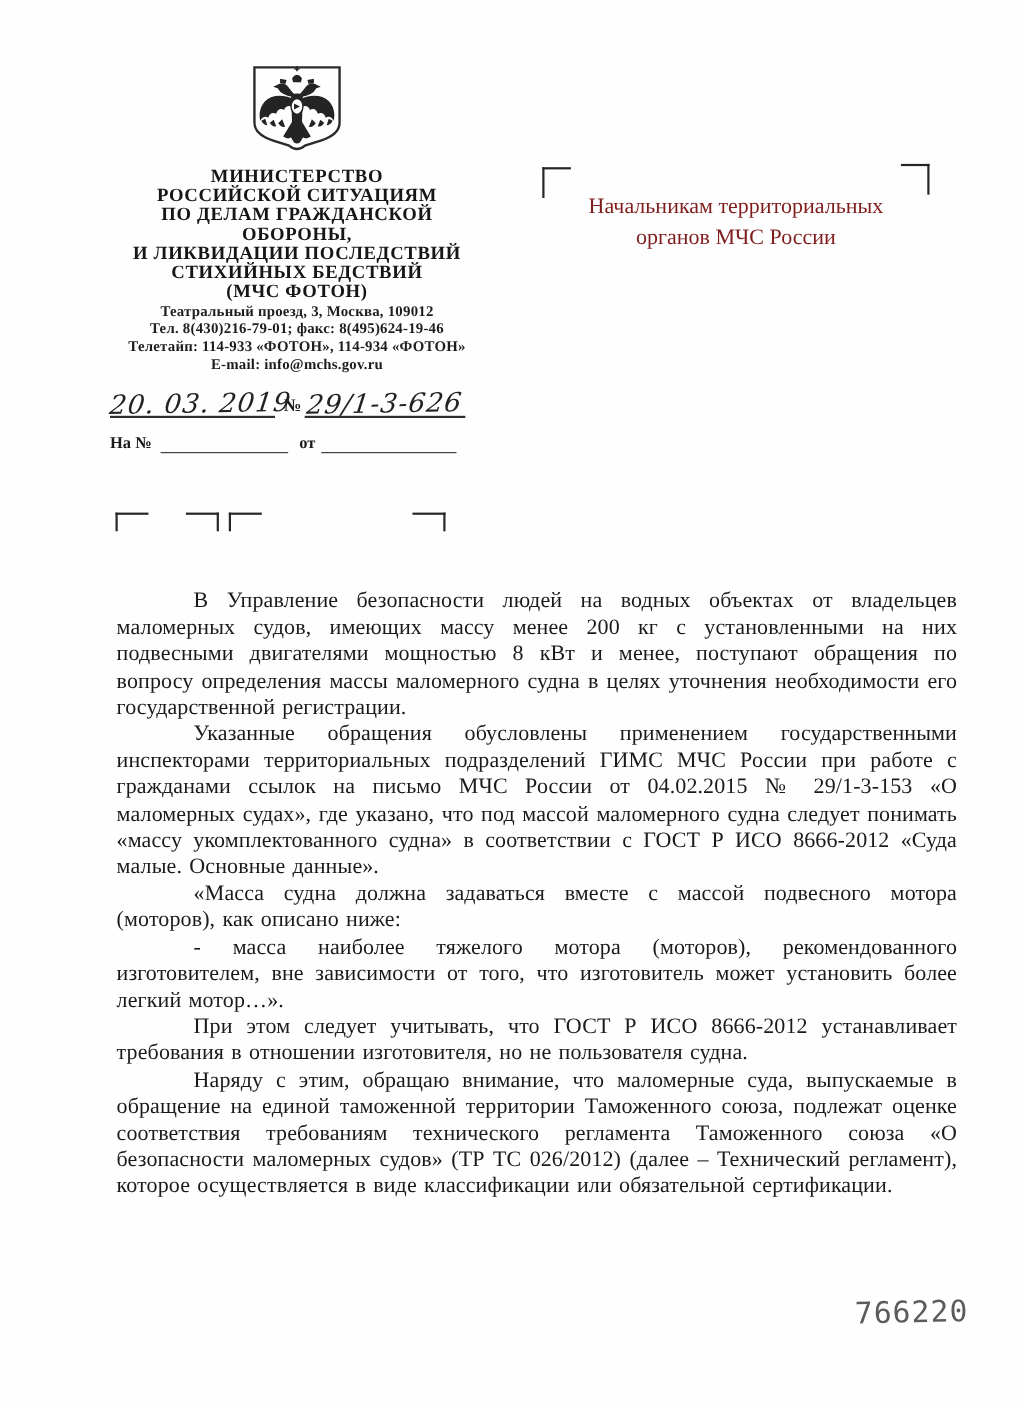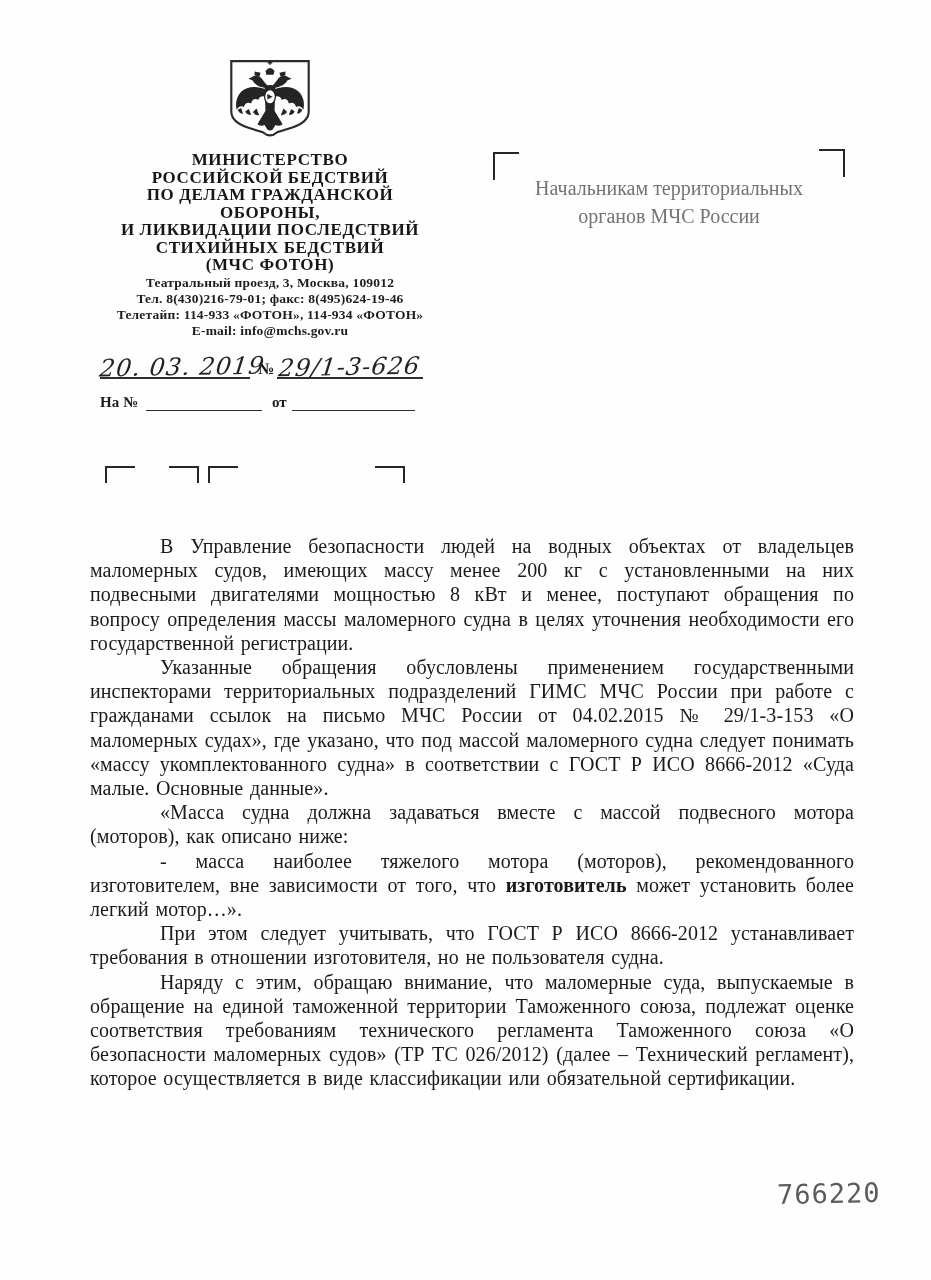--- a/index.html
+++ b/index.html
@@ -25,34 +25,34 @@
   .na-row{display:flex;align-items:flex-end;text-align:center;margin:15px 0 0 4px;font-weight:600;font-size:15px;}
   .blank{border-bottom:1.5px solid #2e2e2e;height:14px;}
   .blank-1{width:116px;margin-left:8px;}
   .blank-2{width:123px;margin-left:5px;}
   .ot-label{margin-left:10px;}
   
   .addressee{position:absolute;left:493px;top:146px;width:352px;height:96px;}
   .br{position:absolute;width:24px;height:26px;}
   .br-l{left:0;top:6px;border-top:2px solid #262626;border-left:2px solid #262626;}
   .br-r{right:0;top:3px;border-top:2px solid #262626;border-right:2px solid #262626;}
-  .addressee-text{margin-top:29px;text-align:center;font-size:20px;line-height:27.5px;color:#737373;}
+  .addressee-text{margin-top:29px;text-align:center;font-size:20px;line-height:27.5px;color:#7f1d1d;}
   
   .mark{position:absolute;top:466px;width:28px;height:15px;border-top:2px solid #262626;}
   .mark-tl{border-left:2px solid #262626;}
   .mark-tr{border-right:2px solid #262626;}
   .m1{left:105px;} .m2{left:169px;} .m3{left:208px;} .m4{left:375px;}
   
   .body-text{
-    position:absolute;left:90px;top:534px;width:764px;
+    position:absolute;left:106px;top:534px;width:764px;
     font-size:20px;line-height:24.2px;text-align:justify;color:#1a1a1a;
     word-spacing:1.5px;letter-spacing:.1px;
   }
   .body-text p{margin:0;text-indent:70px;}
-  .body-text b{font-weight:700;}
+  .body-text b{font-weight:400;}
   
   .stamp{
     position:absolute;left:777px;top:1178px;
     font-family:"DejaVu Sans Mono",monospace;font-size:27px;color:#3f3f3f;
     letter-spacing:1px;transform:rotate(-1.2deg);opacity:.85;
   }
 </style>
 </head>
 <body>
 
@@ -77,21 +77,21 @@
           <path d="M44,32 Q50,29 56,32 L55,60 Q50,64 45,60 Z"></path>
           <path d="M45,59 L36,74 q4,3 8,1 l3,5 q3,2 6,0 l3,-5 q4,2 8,-1 L55,59 Z"></path>
           <ellipse cx="50" cy="43.5" rx="6" ry="8" fill="#fdfdfd" stroke="#242424" stroke-width="1.4"></ellipse>
           <path d="M47,40.5 l6,3 -6,3 Z"></path>
         </g>
       </svg>
     </div>
 
     <div class="ministry">
       <div>МИНИСТЕРСТВО</div>
-      <div>РОССИЙСКОЙ БЕДСТВИЙ</div>
+      <div>РОССИЙСКОЙ СИТУАЦИЯМ</div>
       <div>ПО ДЕЛАМ ГРАЖДАНСКОЙ ОБОРОНЫ,</div>
       <div>И ЛИКВИДАЦИИ ПОСЛЕДСТВИЙ</div>
       <div>СТИХИЙНЫХ БЕДСТВИЙ</div>
       <div>(МЧС ФОТОН)</div>
     </div>
 
     <div class="contacts">
       <div>Театральный проезд, 3, Москва, 109012</div>
       <div>Тел. 8(430)216-79-01; факс: 8(495)624-19-46</div>
       <div>Телетайп: 114-933 «ФОТОН», 114-934 «ФОТОН»</div>

